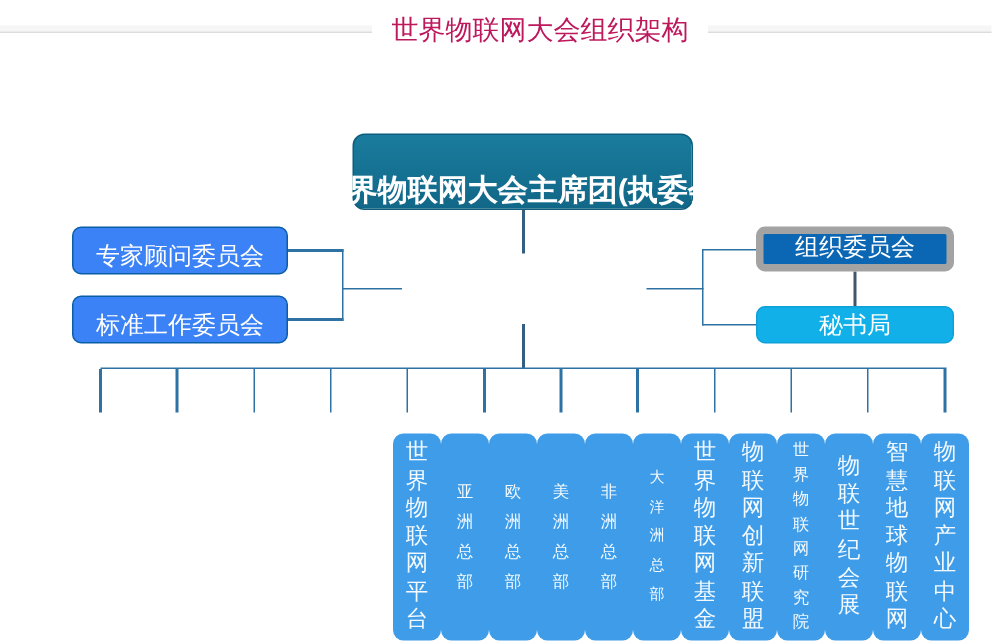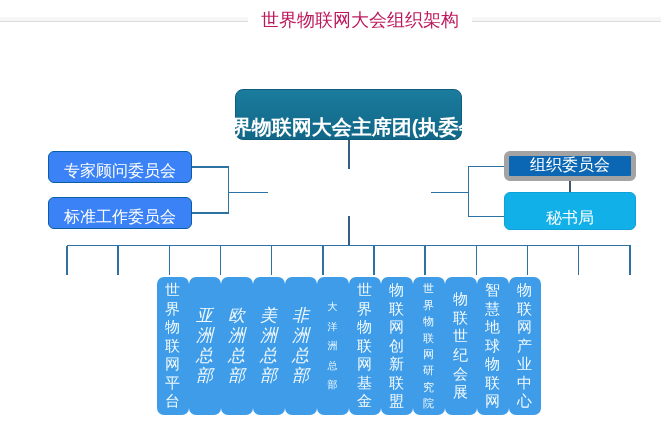--- a/index.html
+++ b/index.html
@@ -43,38 +43,38 @@
     background: #3b82f6; border: 1px solid #0a5ea6; border-radius: 6px;
     font-size: 16px;
   }
   .side-box.b1 { top: 151px; }
   .side-box.b2 { top: 197px; }
   .right-box {
     left: 504px; width: 132px;
     border-radius: 6px; font-size: 16px;
   }
   .right-box.b1 { top: 151px; height: 30px; background: #0b67b4; border: 5px solid #a3a3a3; }
-  .right-box.b2 { top: 192px; height: 38px; background: #12b0e8; border: 1px solid #0fa0d8; }
+  .right-box.b2 { top: 204px; height: 25px; background: #12b0e8; border: 1px solid #0fa0d8; }
 
   
   .bottom-row {
-    position: absolute; left: 51px; top: 277px; width: 595px; height: 138px;
-    display: flex; justify-content: center;
+    position: absolute; left: 51px; top: 289px; width: 595px; height: 138px;
+    display: flex; justify-content: flex-end;
   }
   .b-node {
     position: relative; width: 32px; height: 138px; box-sizing: border-box;
     background: #3f9ce9; border-radius: 7px;
     display: flex; align-items: center; justify-content: center;
     color: #f2faff;
   }
   .b-node span {
     display: block; width: 1em; word-break: break-all; text-align: center;
     font-size: 15px; line-height: 18.6px;
   }
-  .b-node.n4 span { font-size: 17px; line-height: 20.2px; font-style: italic; }
+  .b-node.n4 span { font-size: 11px; line-height: 20.2px; }
   .b-node.n5 span { font-size: 10px; line-height: 19.4px; }
   .b-node.n8 span { font-size: 11px; line-height: 16.4px; }
 
   .stub-row {
     position: absolute; left: 51px; top: 246px; width: 595px; height: 29px;
     display: flex; justify-content: space-between;
   }
   .stub-cell { width: 32px; height: 29px; display: flex; justify-content: center; }
   .stub-cell i { display: block; width: 1.5px; height: 29px; background: #2e72a4; }
 

